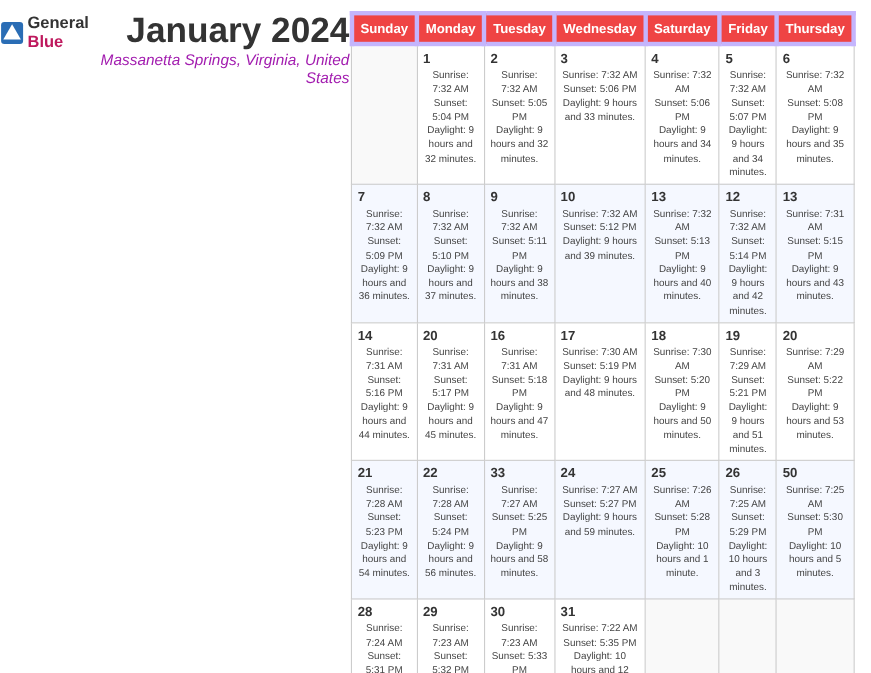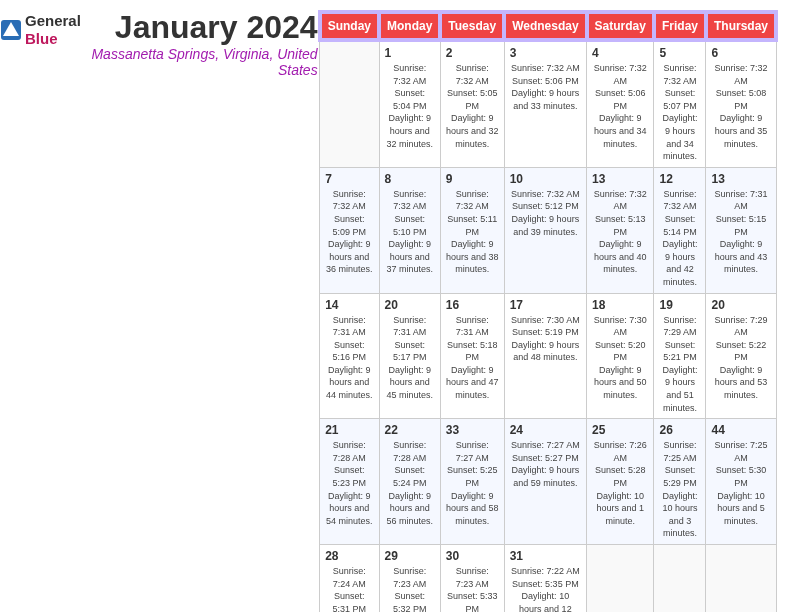--- a/index.html
+++ b/index.html
@@ -242,21 +242,21 @@
           </td>
           <td>
             <span class="day-number">25</span>
             <div class="day-info">Sunrise: 7:26 AM<br>Sunset: 5:28 PM<br>Daylight: 10 hours and 1 minute.</div>
           </td>
           <td>
             <span class="day-number">26</span>
             <div class="day-info">Sunrise: 7:25 AM<br>Sunset: 5:29 PM<br>Daylight: 10 hours and 3 minutes.</div>
           </td>
           <td>
-            <span class="day-number">44</span>
+            <span class="day-number">50</span>
             <div class="day-info">Sunrise: 7:25 AM<br>Sunset: 5:30 PM<br>Daylight: 10 hours and 5 minutes.</div>
           </td>
         </tr>
         <tr>
           <td>
             <span class="day-number">28</span>
             <div class="day-info">Sunrise: 7:24 AM<br>Sunset: 5:31 PM<br>Daylight: 10 hours and 7 minutes.</div>
           </td>
           <td>
             <span class="day-number">29</span>

